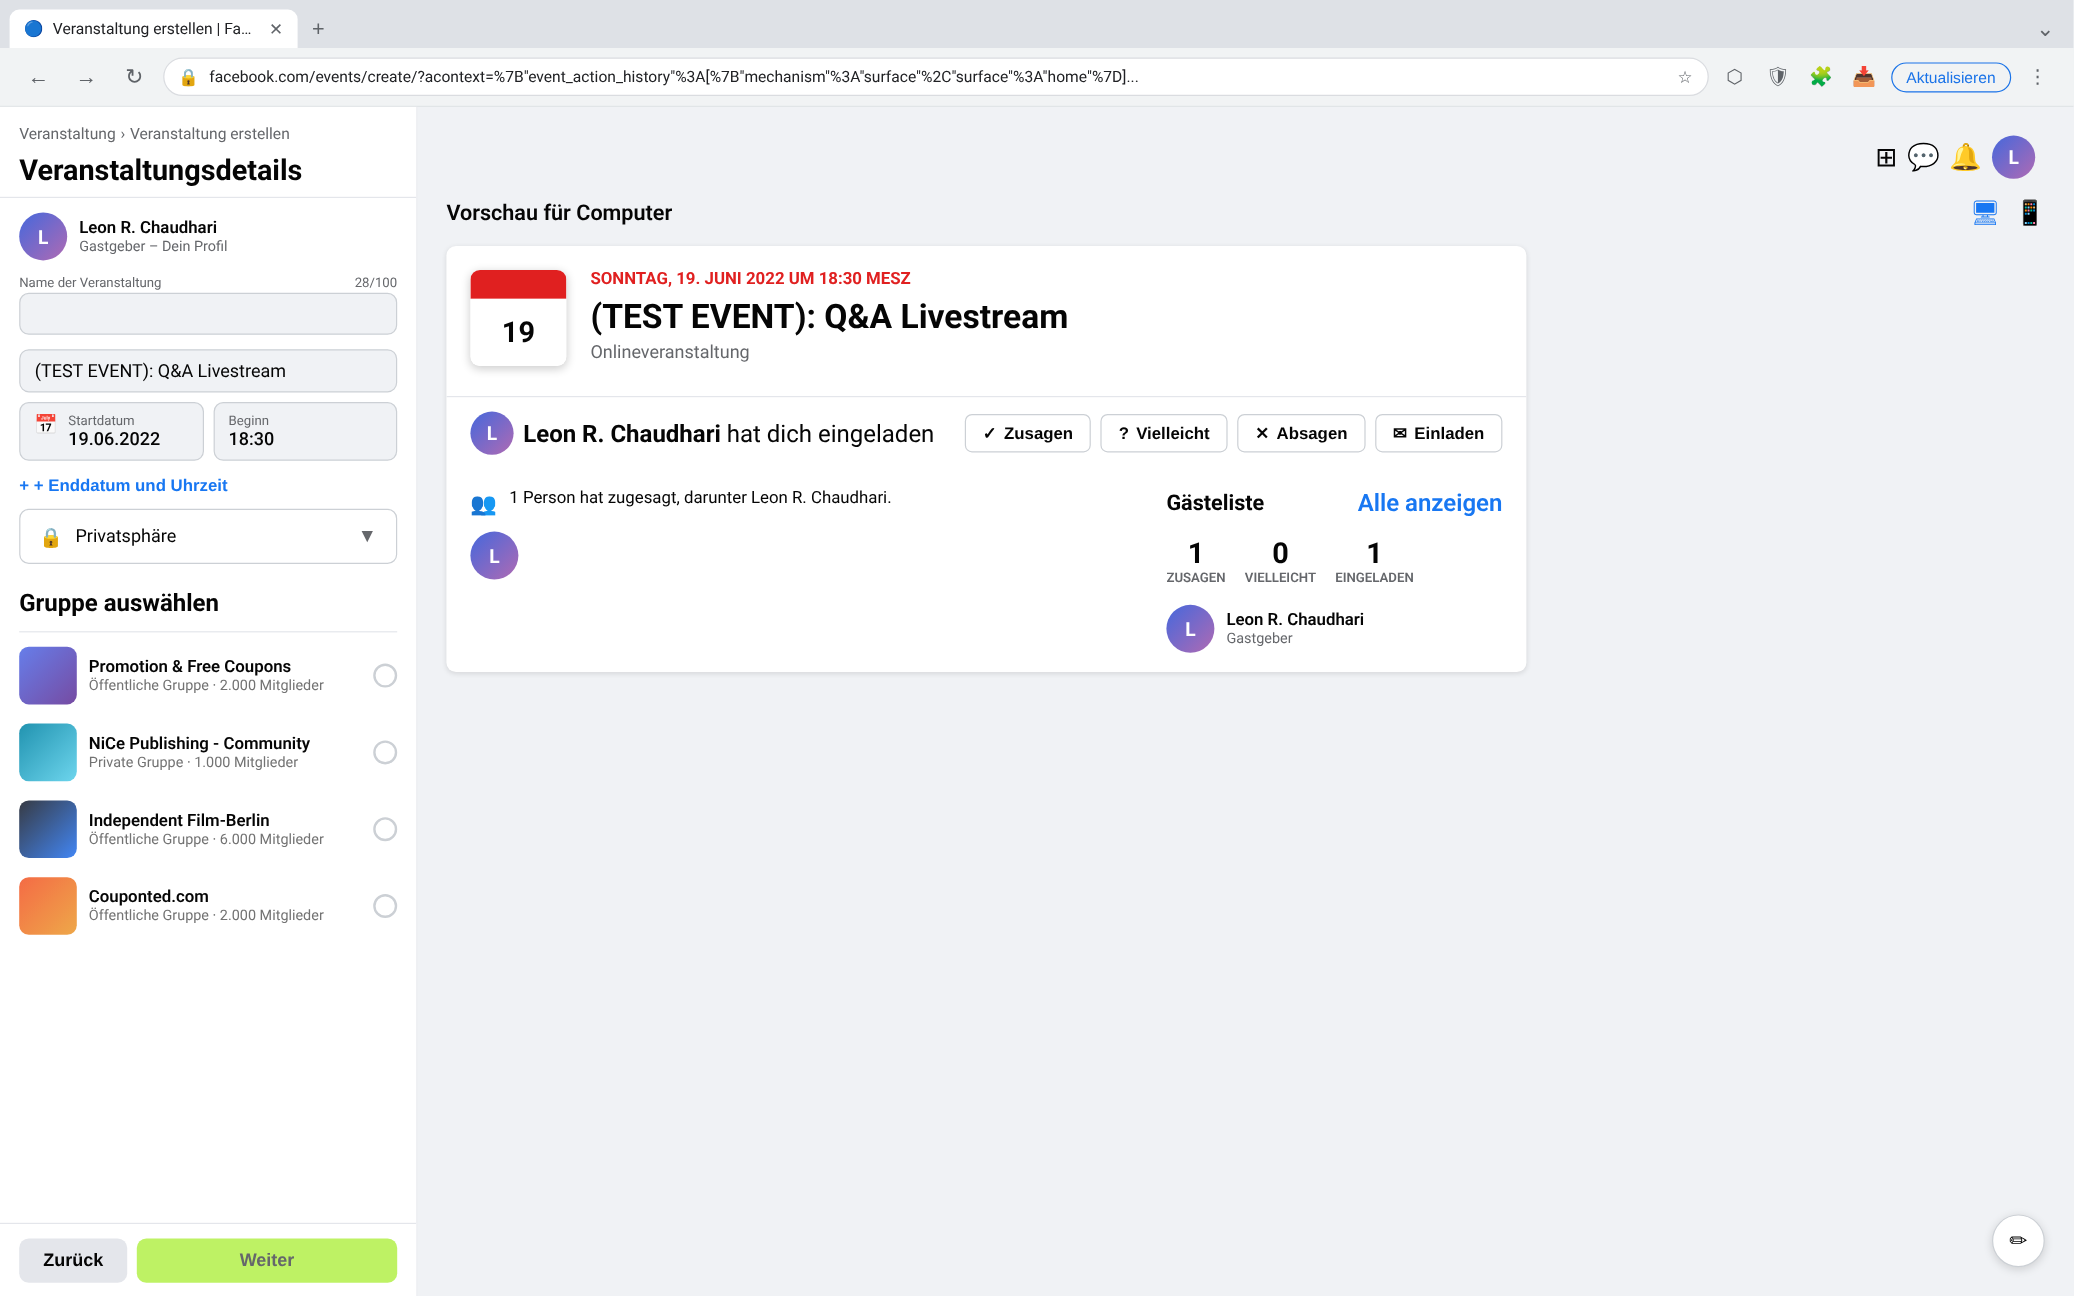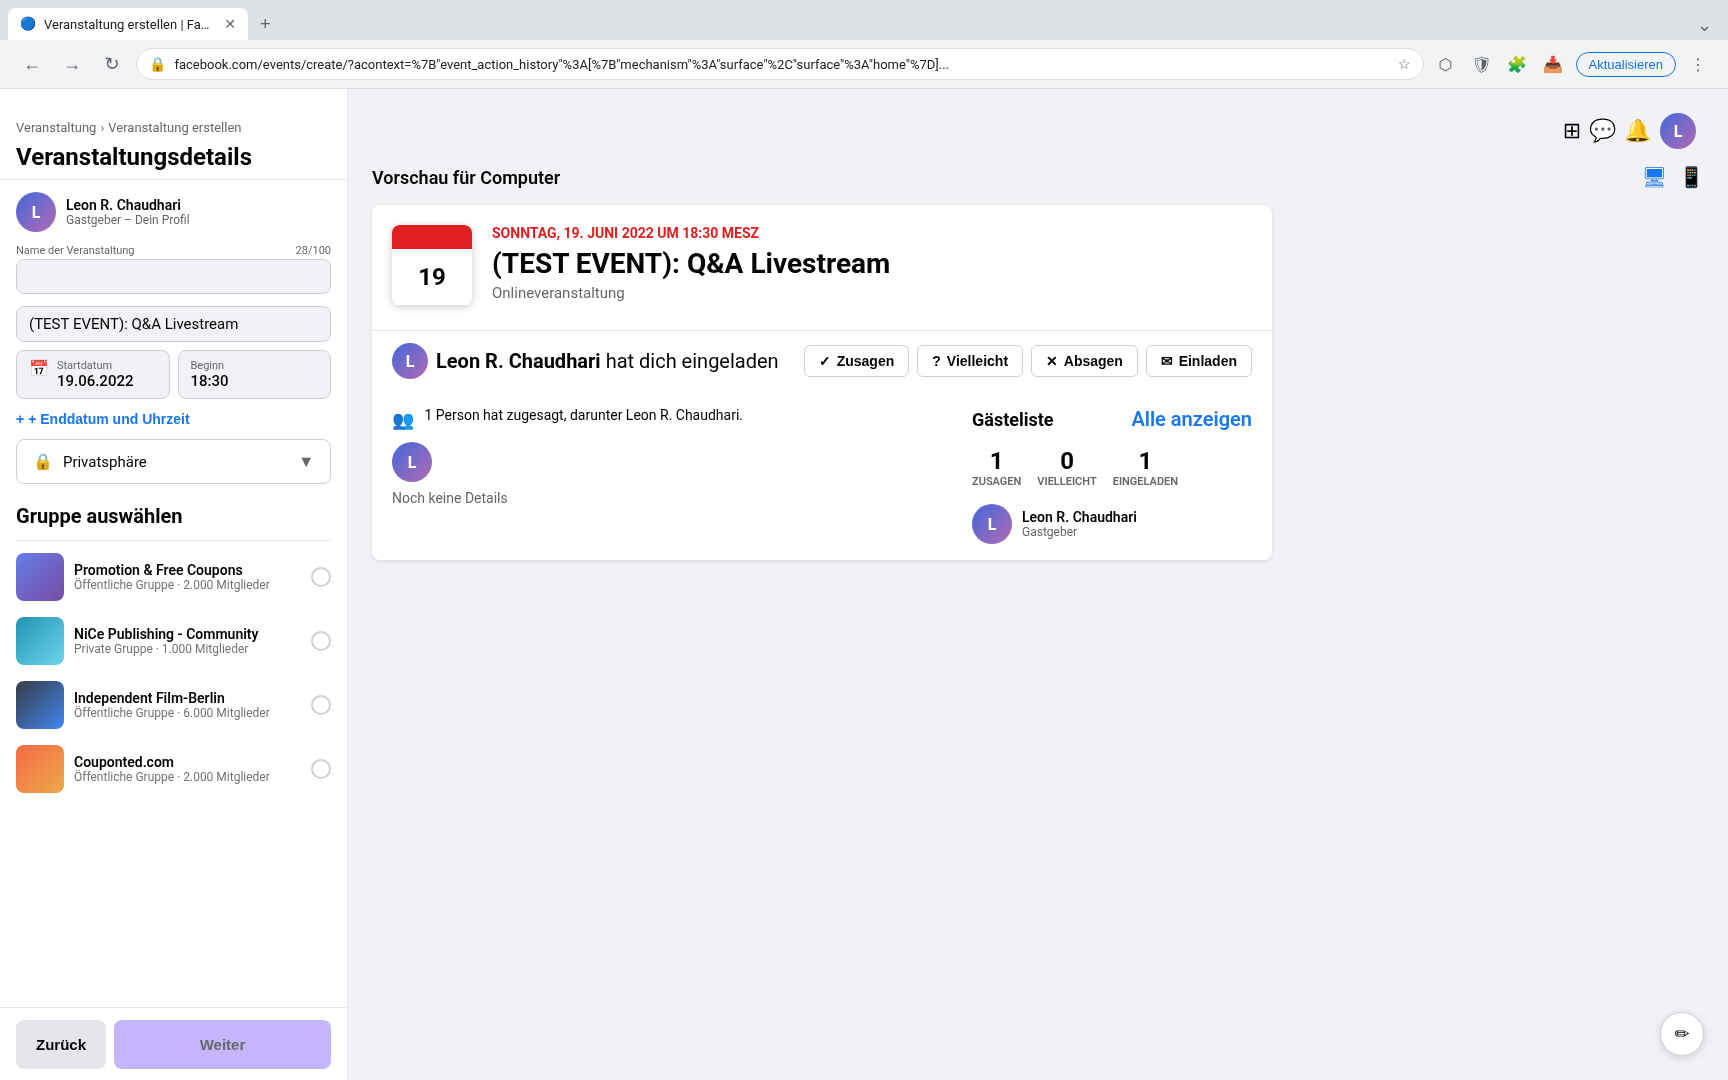--- a/index.html
+++ b/index.html
@@ -21,21 +21,21 @@
     .nav-icons { display: flex; gap: 8px; align-items: center; }
     .nav-icon-btn { background: none; border: none; cursor: pointer; color: #5f6368; font-size: 16px; width: 28px; height: 28px; display: flex; align-items: center; justify-content: center; border-radius: 4px; }
     .update-btn { background: none; border: 1px solid #1a73e8; color: #1a73e8; border-radius: 14px; padding: 4px 12px; font-size: 13px; cursor: pointer; }
 
     
     .main-layout { display: flex; height: calc(1080px - 88px); }
 
     
     .left-panel { width: 348px; background: #fff; border-right: 1px solid #e4e6eb; display: flex; flex-direction: column; overflow: hidden; }
 
-    .left-header { padding: 31px 16px 8px; border-bottom: 1px solid #e4e6eb; }
+    .left-header { padding: 16px 16px 8px; border-bottom: 1px solid #e4e6eb; }
     .breadcrumb { display: flex; align-items: center; gap: 4px; font-size: 13px; color: #65676b; margin-bottom: 8px; }
     .breadcrumb-sep { color: #65676b; }
     .breadcrumb-link { color: #65676b; text-decoration: none; }
     .panel-title { font-size: 24px; font-weight: 700; color: #050505; }
 
     .host-section { display: flex; align-items: center; gap: 10px; padding: 12px 16px; }
     .host-avatar { width: 40px; height: 40px; border-radius: 50%; background: #ccc; overflow: hidden; display: flex; align-items: center; justify-content: center; }
     .host-info { flex: 1; }
     .host-name { font-size: 14px; font-weight: 600; color: #050505; }
     .host-sub { font-size: 12px; color: #65676b; }
@@ -65,22 +65,22 @@
     .group-info { flex: 1; }
     .group-name { font-size: 14px; font-weight: 600; color: #050505; }
     .group-meta { font-size: 12px; color: #737373; }
     .group-radio { width: 20px; height: 20px; border-radius: 50%; border: 2px solid #ccd0d5; flex-shrink: 0; }
 
     
     .group-divider { border: none; border-top: 1px solid #e4e6eb; margin: 4px 8px; }
 
     
     .bottom-bar { display: flex; gap: 8px; padding: 12px 16px; border-top: 1px solid #e4e6eb; background: #fff; }
-    .btn-back { flex: 0 0 auto; background: #e4e6eb; color: #050505; border: none; border-radius: 8px; padding: 16px 20px; font-size: 15px; font-weight: 600; cursor: pointer; }
-    .btn-next { flex: 1; background: #c4b5fd; color: #65676b; border: none; border-radius: 8px; padding: 10px 20px; font-size: 15px; font-weight: 600; cursor: pointer; }
+    .btn-back { flex: 0 0 auto; background: #e4e6eb; color: #050505; border: none; border-radius: 8px; padding: 4px 20px; font-size: 15px; font-weight: 600; cursor: pointer; }
+    .btn-next { flex: 1; background: #bef264; color: #65676b; border: none; border-radius: 8px; padding: 10px 20px; font-size: 15px; font-weight: 600; cursor: pointer; }
 
     
     .right-panel { flex: 1; padding: 24px; overflow-y: auto; background: #f0f2f5; }
     .preview-header { display: flex; align-items: center; justify-content: space-between; margin-bottom: 16px; }
     .preview-title { font-size: 18px; font-weight: 600; color: #050505; }
     .preview-toggle { display: flex; gap: 12px; }
     .preview-icon { cursor: pointer; color: #65676b; font-size: 20px; }
     .preview-icon.active { color: #1877f2; }
 
     .event-card { background: #fff; border-radius: 8px; overflow: hidden; box-shadow: 0 1px 4px rgba(0,0,0,0.1); max-width: 900px; }
@@ -344,21 +344,20 @@
       <div class="event-body">
 
         <div class="details-section">
           <div class="details-row">
             <span class="details-icon">👥</span>
             <span class="details-text">1 Person hat zugesagt, darunter Leon R. Chaudhari.</span>
           </div>
           <div class="avatar-row">
             <div class="guest-thumb avatar-blue avatar-person" style="width:40px;height:40px;border-radius:50%;display:flex;align-items:center;justify-content:center;color:#fff;font-weight:700;">L</div>
           </div>
-          <div class="no-details">Noch keine Details</div>
         </div>
 
         <div class="guests-section">
           <div class="guests-header">
             <span class="guests-title">Gästeliste</span>
             <span class="guests-all-link">Alle anzeigen</span>
           </div>
           <div class="guests-stats">
             <div class="stat-item">
               <div class="stat-num">1</div>

